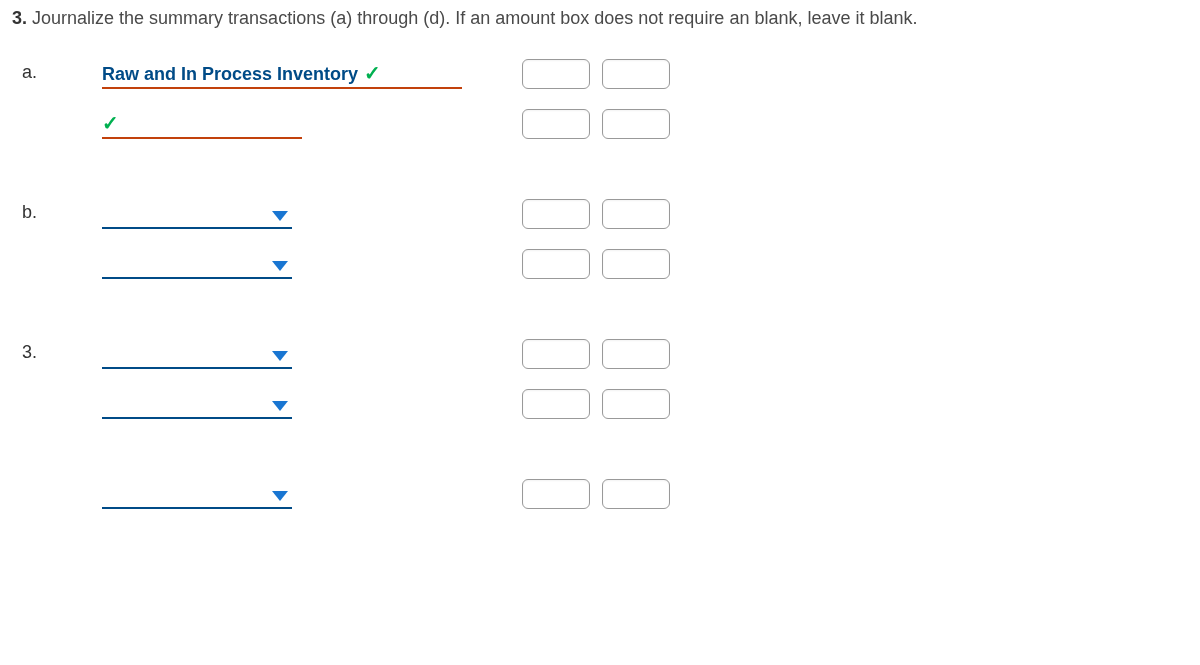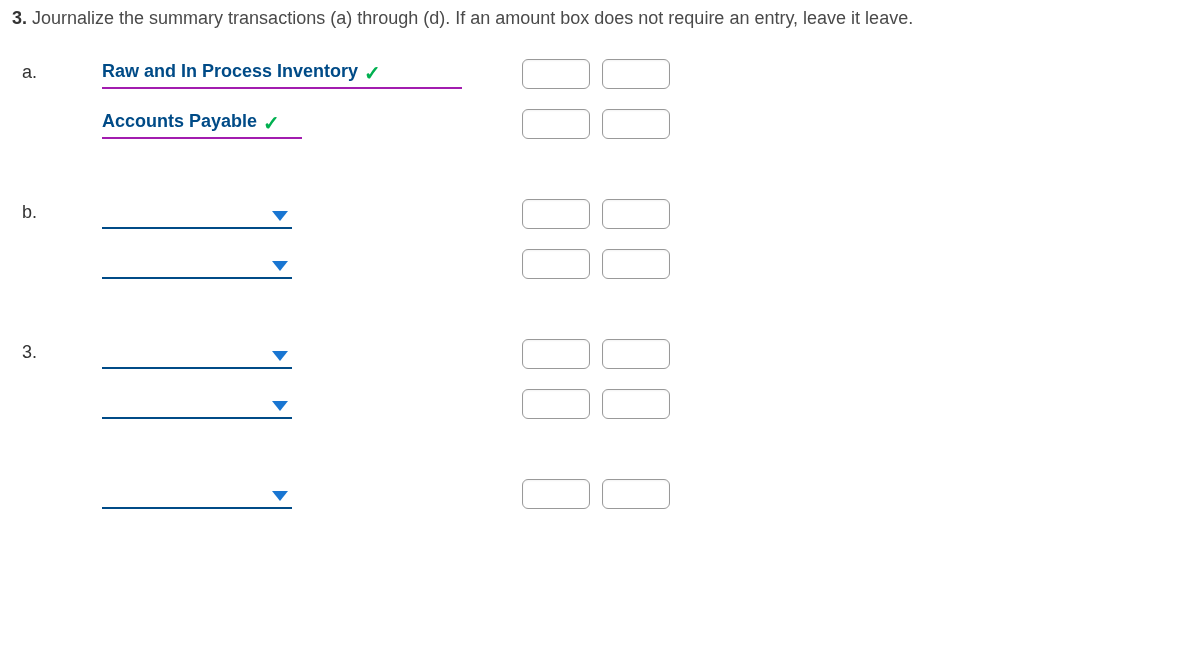--- a/index.html
+++ b/index.html
@@ -35,24 +35,24 @@
       width: 80px;
       font-size: 18px;
       color: #333;
       padding-bottom: 6px;
     }
     .account-cell {
       position: relative;
       margin-right: 40px;
     }
     .account-filled {
-      border-bottom: 2px solid #a21caf;
+      border-bottom: 2px solid #c2410c;
       padding: 2px 6px 2px 0;
       display: inline-flex;
-      align-items: flex-start;
+      align-items: flex-end;
       min-width: 200px;
     }
     .account-filled.wide {
       min-width: 360px;
     }
     .account-text {
       color: #004b87;
       font-weight: bold;
       font-size: 18px;
       margin-right: 6px;
@@ -106,42 +106,41 @@
       display: flex;
       align-items: flex-end;
       width: 660px;
     }
   </style>
 </head>
 <body>
 
 <div class="question-header">
   <span class="num">3.</span>
-  <span>Journalize the summary transactions (a) through (d). If an amount box does not require an entry, leave it leave.</span>
+  <span>Journalize the summary transactions (a) through (d). If an amount box does not require an blank, leave it blank.</span>
 </div>
 
 <div class="journal-table" id="journal-table">
 <div class="journal-row">
       <div class="row-container">
         <div class="row-label">a.</div>
         <div class="account-cell"><div class="account-filled wide">
             <span class="account-text">Raw and In Process Inventory</span>
             <span class="checkmark">✓</span>
           </div></div>
         <div class="boxes-wrap">
           <input type="text" class="amount-box" style="">
           <input type="text" class="amount-box" style="">
         </div>
       </div>
     </div>
     <div class="journal-row">
       <div class="row-container">
         <div class="row-label"></div>
         <div class="account-cell"><div class="account-filled">
-            <span class="account-text">Accounts Payable</span>
             <span class="checkmark">✓</span>
           </div></div>
         <div class="boxes-wrap">
           <input type="text" class="amount-box" style="">
           <input type="text" class="amount-box" style="">
         </div>
       </div>
     </div>
     <div class="group-spacer"></div>
     <div class="journal-row">

